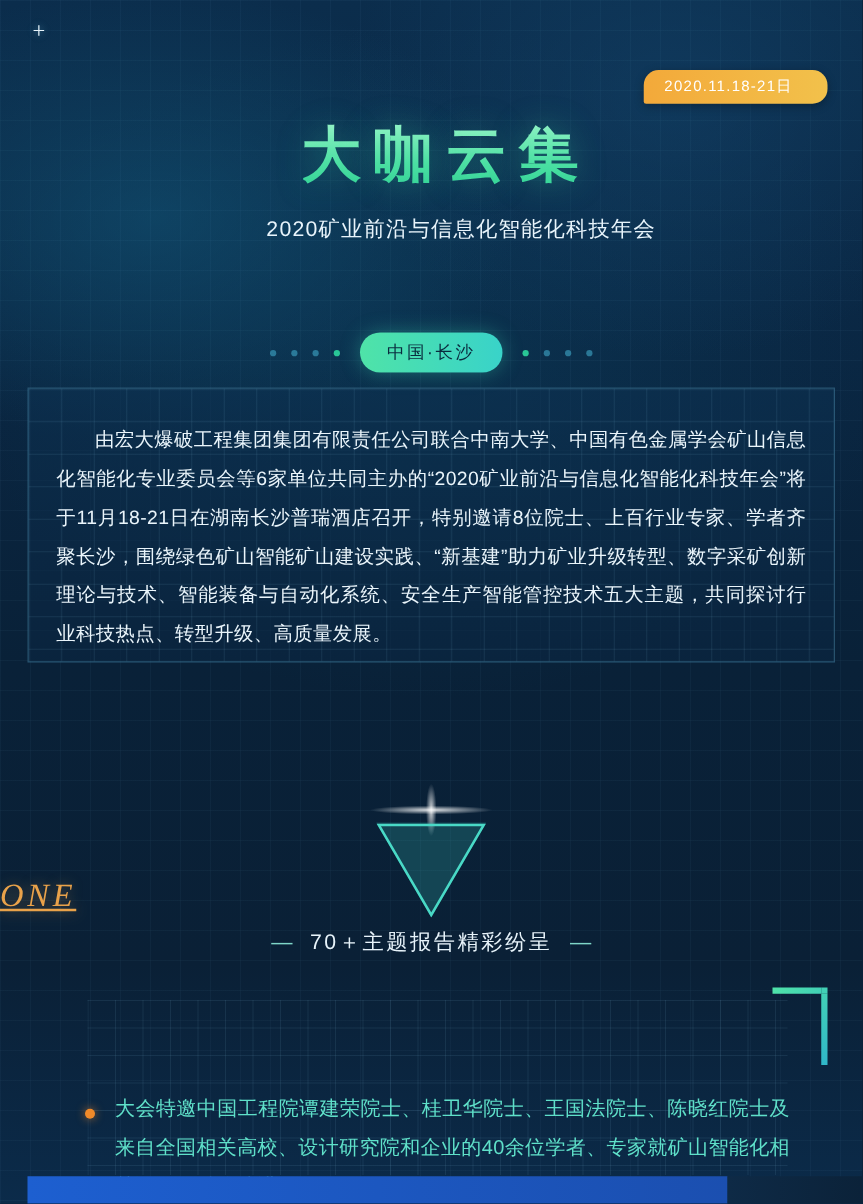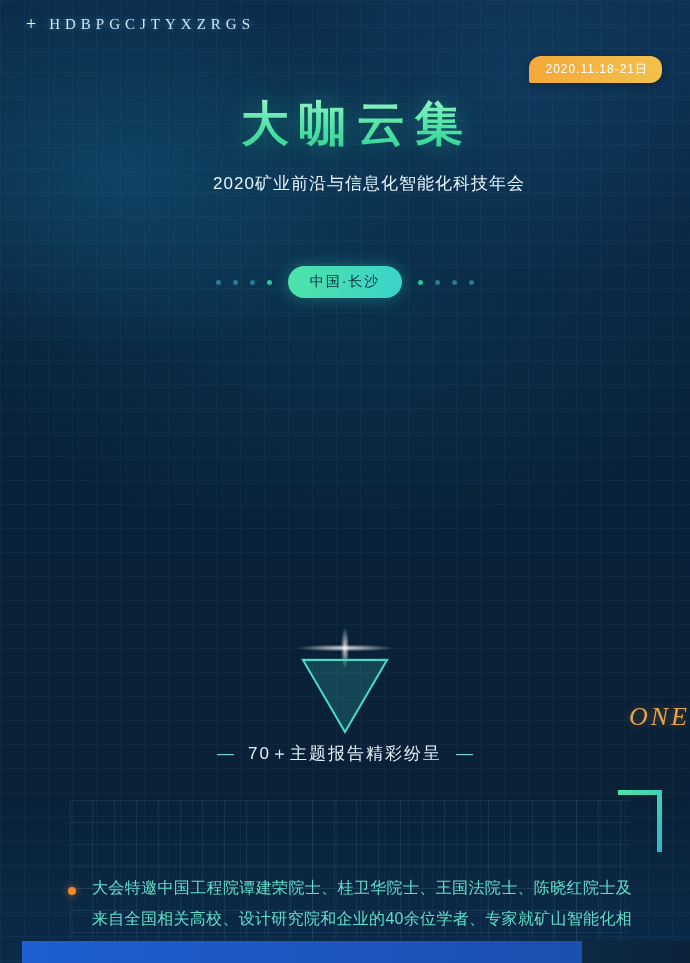--- a/index.html
+++ b/index.html
@@ -37,21 +37,21 @@
     font-family:"Liberation Serif", serif;
     display:flex; align-items:center; gap:8px;
     text-shadow:0 0 6px rgba(120,200,230,0.5);
   }
   .plus-glyph { font-size:18px; color:#e6f3fa; }
 
   .date-badge {
     position:absolute; right:28px; top:56px;
     background:linear-gradient(90deg,#f3a93a,#f2c14b);
     color:#ffffff; font-size:12px; letter-spacing:1px;
-    padding:5px 14px 5px 16px;
+    padding:5px 28px 5px 16px;
     border-radius:12px 12px 12px 2px;
     box-shadow:0 2px 8px rgba(0,0,0,0.3);
     font-family:"Liberation Sans", sans-serif;
   }
 
   .hero-title {
     position:absolute; top:92px; left:12px; width:100%;
     text-align:center;
     font-size:48px; font-weight:bold; letter-spacing:10px;
     color:#7ef0b7;
@@ -122,26 +122,27 @@
     border-left:44px solid transparent;
     border-right:44px solid transparent;
     border-top:76px solid rgba(60,200,190,0.22);
   }
   .tri-outline {
     position:absolute; top:658px; left:50%; transform:translateX(-50%);
     width:88px; height:76px;
   }
   .one-word {
     position:absolute; top:702px; left:0; width:100%;
-    text-align:right;
+    text-align:left;
     font-family:"Liberation Serif", serif;
     font-style:italic;
     font-size:26px; letter-spacing:3px;
     color:#e9a24a;
     text-shadow:0 0 10px rgba(233,162,74,0.4);
+    text-decoration:underline;
   }
   .section-title {
     position:absolute; top:742px; left:0; width:100%;
     text-align:center;
     color:#e7f3fa; font-size:17px; letter-spacing:2px;
     display:flex; align-items:center; justify-content:center; gap:14px;
   }
   .section-title .rule { color:#7fd6c8; letter-spacing:0; }
 
   
@@ -187,21 +188,20 @@
 </style>
 </head>
 <body>
 
 <div id="page">
 
   <div class="grid-overlay"></div>
 
   <div class="top-letters">
     <span class="plus-glyph">+</span>
-    <span>HDBPGCJTYXZRGS</span>
   </div>
 
   <div class="date-badge">2020.11.18-21日</div>
 
   <div class="hero-title">大咖云集</div>
   <div class="hero-sub">2020矿业前沿与信息化智能化科技年会</div>
 
   <div class="loc-row">
     <span class="dot-line">
       <span class="dot dim"></span>
@@ -211,20 +211,23 @@
     </span>
     <span class="loc-pill">中国·长沙</span>
     <span class="dot-line">
       <span class="dot"></span>
       <span class="dot dim"></span>
       <span class="dot dim"></span>
       <span class="dot dim"></span>
     </span>
   </div>
 
+  <div class="body-card">
+    <div class="body-text">由宏大爆破工程集团集团有限责任公司联合中南大学、中国有色金属学会矿山信息化智能化专业委员会等6家单位共同主办的“2020矿业前沿与信息化智能化科技年会”将于11月18-21日在湖南长沙普瑞酒店召开，特别邀请8位院士、上百行业专家、学者齐聚长沙，围绕绿色矿山智能矿山建设实践、“新基建”助力矿业升级转型、数字采矿创新理论与技术、智能装备与自动化系统、安全生产智能管控技术五大主题，共同探讨行业科技热点、转型升级、高质量发展。</div>
+  </div>
 
   <div class="spark"></div>
   <div class="tri"></div>
   <svg class="tri-outline" viewBox="0 0 88 76">
     <polygon points="2,2 86,2 44,74" fill="none" stroke="#49d9c6" stroke-width="2"></polygon>
   </svg>
   <div class="one-word">ONE</div>
   <div class="section-title">
     <span class="rule">—</span>
     <span>70＋主题报告精彩纷呈</span>

